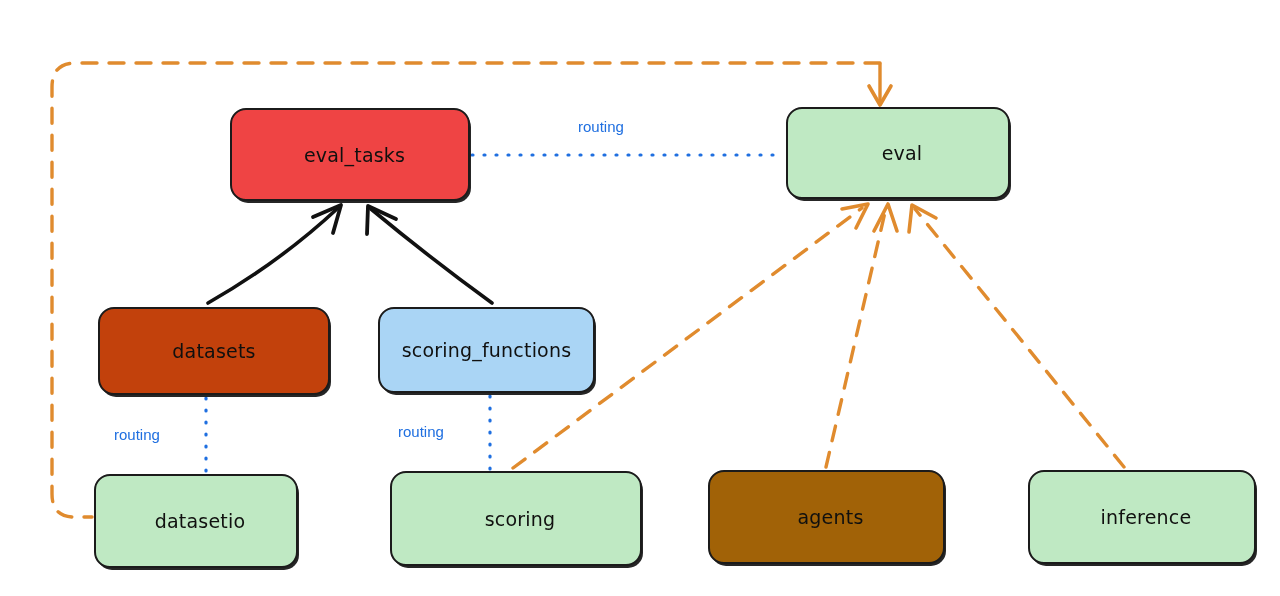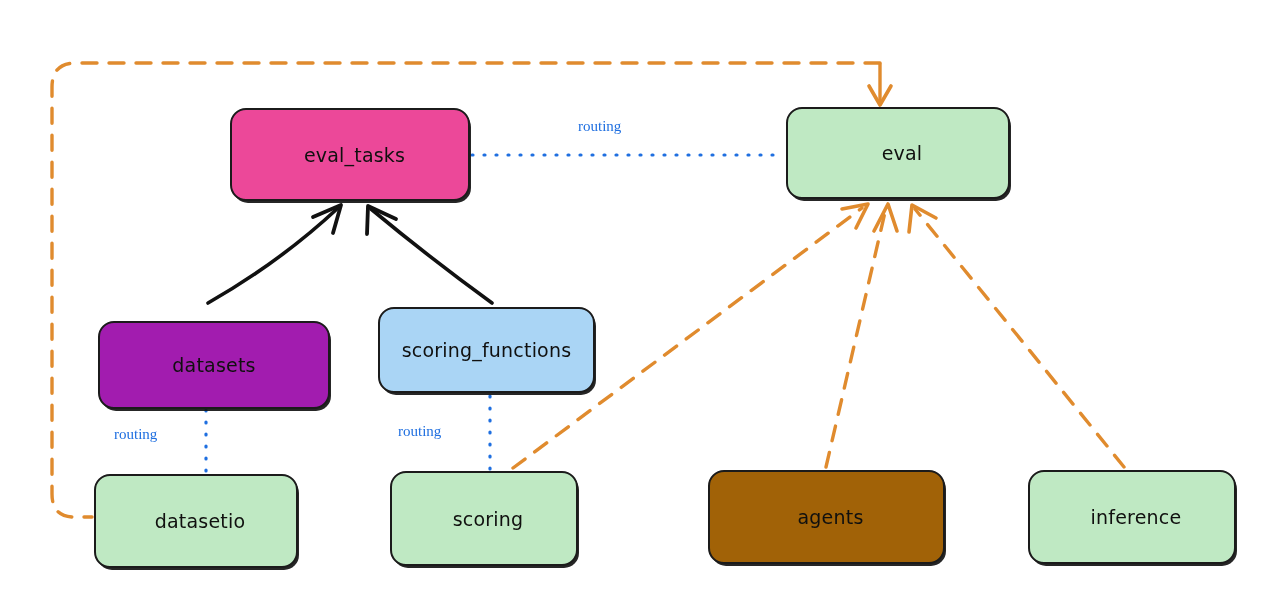--- a/index.html
+++ b/index.html
@@ -40,21 +40,21 @@
     box-shadow: 2px 3px 0 -1px rgba(20,20,20,0.92);
   }
   .node.blue { background: #aad5f5; }
   .node.green { background: #bfe9c3; padding-left: 8px; }
   .node-label {
     user-select: none;
     white-space: nowrap;
   }
   .edge-label {
     position: absolute;
-    font-family: Liberation Serif, serif;
+    font-family: Liberation Sans, sans-serif;
     font-size: 15px;
     color: #1f6fe0;
     white-space: nowrap;
     user-select: none;
   }
 </style>
 </head>
 <body>
 
 <div id="canvas">
@@ -99,49 +99,49 @@
 
     <g>
       <path d="M 206 398 L 206 472" fill="none" stroke="#1f6fe0" stroke-width="3.2" stroke-dasharray="1 11" stroke-linecap="round"></path>
     </g>
 
     <g>
       <path d="M 490 396 L 490 470" fill="none" stroke="#1f6fe0" stroke-width="3.2" stroke-dasharray="1 11" stroke-linecap="round"></path>
     </g>
   </svg>
 
-  <div class="node blue" style="left: 230px; top: 108px; width: 240px; height: 93px; background: #ec4899; border-color: rgb(27, 27, 27); padding-left: 9px;">
+  <div class="node blue" style="left: 230px; top: 108px; width: 240px; height: 93px; background: #ef4444; border-color: rgb(27, 27, 27); padding-left: 9px;">
     <span class="node-label">eval_tasks</span>
   </div>
 
   <div class="node green" style="left: 786px; top: 107px; width: 224px; height: 92px; background: rgb(191, 233, 195); border-color: rgb(27, 27, 27);">
     <span class="node-label">eval</span>
   </div>
 
-  <div class="node blue" style="left: 98px; top: 321px; width: 232px; height: 88px; background: #a21caf; border-color: rgb(27, 27, 27);">
+  <div class="node blue" style="left: 98px; top: 307px; width: 232px; height: 88px; background: #c2410c; border-color: rgb(27, 27, 27);">
     <span class="node-label">datasets</span>
   </div>
 
   <div class="node blue" style="left: 378px; top: 307px; width: 217px; height: 86px; background: rgb(170, 213, 245); border-color: rgb(27, 27, 27);">
     <span class="node-label">scoring_functions</span>
   </div>
 
   <div class="node green" style="left: 94px; top: 474px; width: 204px; height: 94px; background: rgb(191, 233, 195); border-color: rgb(27, 27, 27);">
     <span class="node-label">datasetio</span>
   </div>
 
-  <div class="node green" style="left: 390px; top: 471px; width: 188px; height: 95px; background: rgb(191, 233, 195); border-color: rgb(27, 27, 27);">
+  <div class="node green" style="left: 390px; top: 471px; width: 252px; height: 95px; background: rgb(191, 233, 195); border-color: rgb(27, 27, 27);">
     <span class="node-label">scoring</span>
   </div>
 
   <div class="node green" style="left: 708px; top: 470px; width: 237px; height: 94px; background: #a16207; border-color: rgb(27, 27, 27);">
     <span class="node-label">agents</span>
   </div>
 
-  <div class="node green" style="left: 1028px; top: 470px; width: 208px; height: 94px; background: rgb(191, 233, 195); border-color: rgb(27, 27, 27);">
+  <div class="node green" style="left: 1028px; top: 470px; width: 228px; height: 94px; background: rgb(191, 233, 195); border-color: rgb(27, 27, 27);">
     <span class="node-label">inference</span>
   </div>
 
   <div class="edge-label" style="left: 578px; top: 118px; color: rgb(31, 111, 224);">routing</div>
   <div class="edge-label" style="left: 114px; top: 426px; color: rgb(31, 111, 224);">routing</div>
   <div class="edge-label" style="left: 398px; top: 423px; color: rgb(31, 111, 224);">routing</div>
 
 </div>
 
 </body></html>

